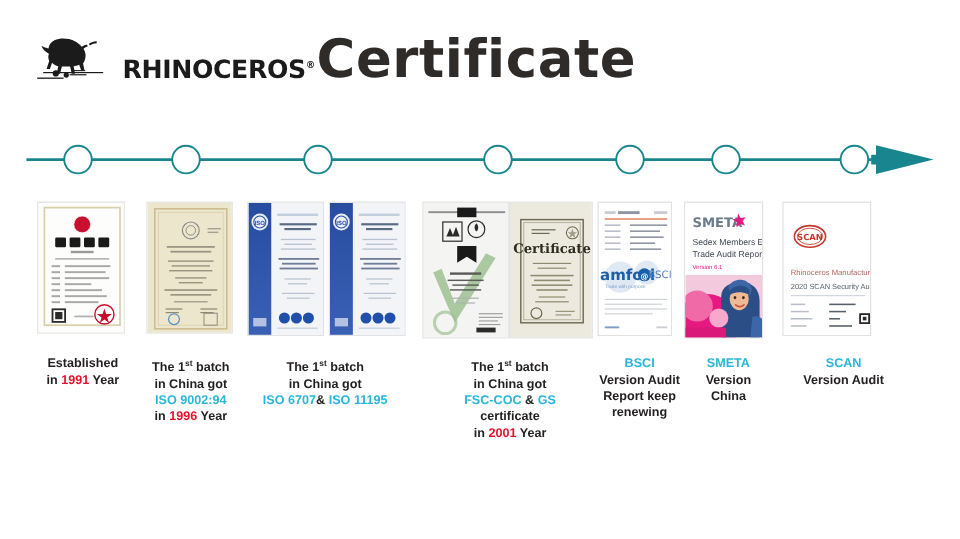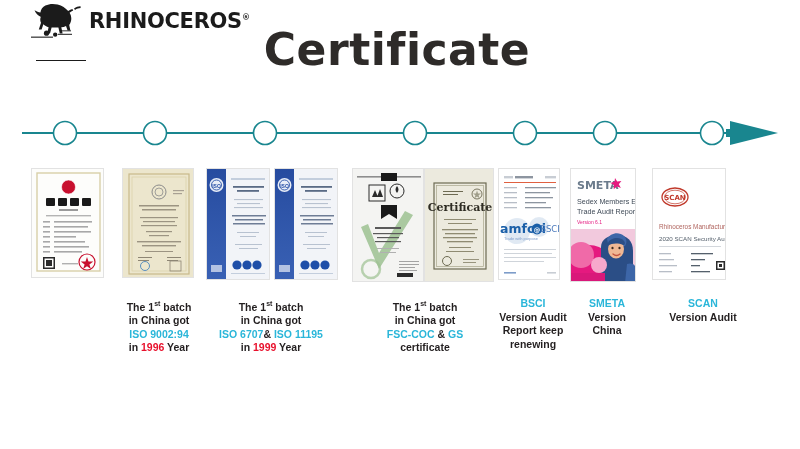--- a/index.html
+++ b/index.html
@@ -6,22 +6,22 @@
   html, body {
     width: 800px; height: 449px;
     background: #ffffff;
     font-family: "Liberation Sans", sans-serif;
     overflow: hidden;
   }
   .slide { position: relative; width: 800px; height: 449px; background: #fff; }
 
   
   .logo-wrap {
-    position: absolute; left: 30px; top: 0;
-    display: flex; align-items: center; gap: 7px;
+    position: absolute; left: 30px; top: 28px;
+    display: flex; align-items: flex-end; gap: 20px;
   }
   .rhino-glyph { display:block; }
   .logo-text {
     font-family: "DejaVu Sans", sans-serif;
     font-size: 21px; font-weight: 700;
     letter-spacing: -0.3px; color: #1b1b1b;
     line-height: 1; position: relative; top: 1px;
   }
   .logo-reg { font-size: 8px; vertical-align: super; font-weight: 700; }
   .logo-underline {
@@ -441,37 +441,41 @@
         </g>
         <g fill="#2a2a2a">
           <rect x="63" y="92" width="9" height="9"></rect>
           <rect x="64.5" y="93.5" width="6" height="6" fill="#ffffff"></rect>
           <rect x="66" y="95" width="3" height="3"></rect>
         </g>
       </svg>
     </div>
   </div>
 
+  <div class="caption" style="left:14px; top:297px; width:110px;">
+      <div class="cap-line"><span>Established</span></div>
+      <div class="cap-line"><span>in </span><span class="hl-red">1991</span><span> Year</span></div>
+    </div>
   <div class="caption" style="left:113px; top:297px; width:92px;">
       <div class="cap-line"><span>The 1</span><sup class="ord">st</sup><span> batch</span></div>
       <div class="cap-line"><span>in China got</span></div>
       <div class="cap-line"><span class="hl-cyan">ISO 9002:94</span></div>
       <div class="cap-line"><span>in </span><span class="hl-red">1996</span><span> Year</span></div>
     </div>
   <div class="caption" style="left:199px; top:297px; width:144px;">
       <div class="cap-line"><span>The 1</span><sup class="ord">st</sup><span> batch</span></div>
       <div class="cap-line"><span>in China got</span></div>
       <div class="cap-line"><span class="hl-cyan">ISO 6707</span><span>&amp; </span><span class="hl-cyan">ISO 11195</span></div>
-      <div class="cap-line"><span>in </span><span class="hl-red">1999</span><span> Year</span></div>
     </div>
   <div class="caption" style="left:355px; top:297px; width:140px;">
       <div class="cap-line"><span>The 1</span><sup class="ord">st</sup><span> batch</span></div>
       <div class="cap-line"><span>in China got</span></div>
       <div class="cap-line"><span class="hl-cyan">FSC-COC</span><span> &amp; </span><span class="hl-cyan">GS</span></div>
       <div class="cap-line"><span>certificate</span></div>
+      <div class="cap-line"><span>in </span><span class="hl-red">2001</span><span> Year</span></div>
     </div>
   <div class="caption" style="left:492px; top:297px; width:82px;">
       <div class="cap-line"><span class="hl-cyan">BSCI</span></div>
       <div class="cap-line"><span>Version  Audit</span></div>
       <div class="cap-line"><span>Report  keep</span></div>
       <div class="cap-line"><span>renewing</span></div>
     </div>
   <div class="caption" style="left:570px; top:297px; width:74px;">
       <div class="cap-line"><span class="hl-cyan">SMETA</span></div>
       <div class="cap-line"><span>Version</span></div>

